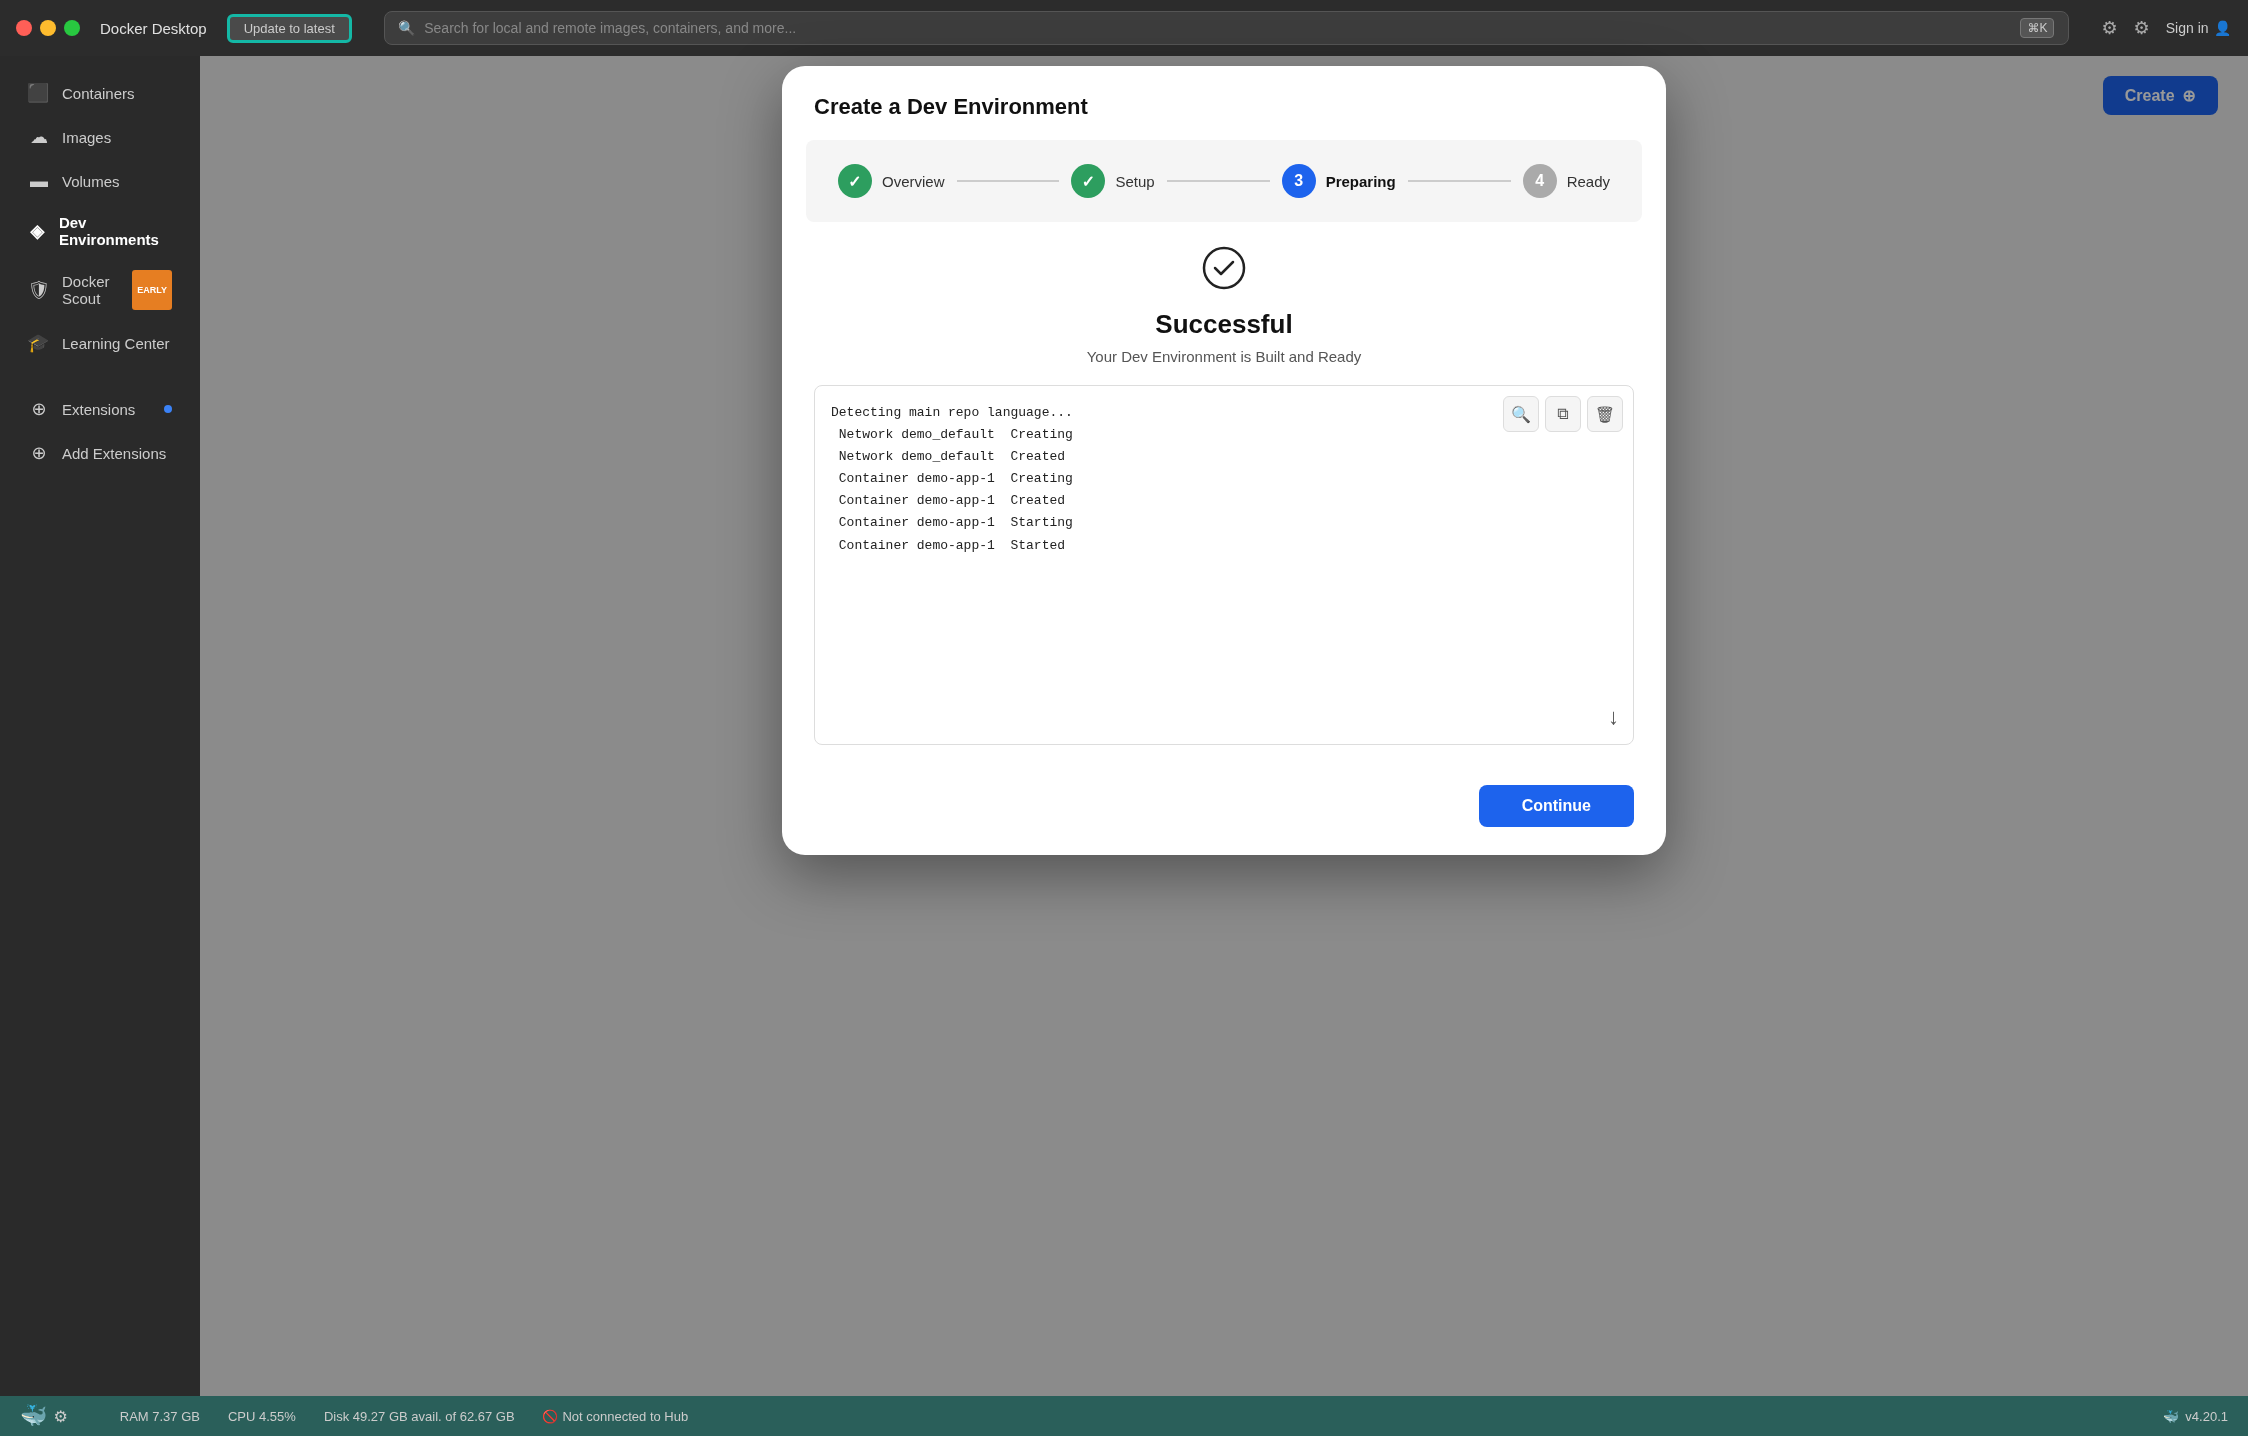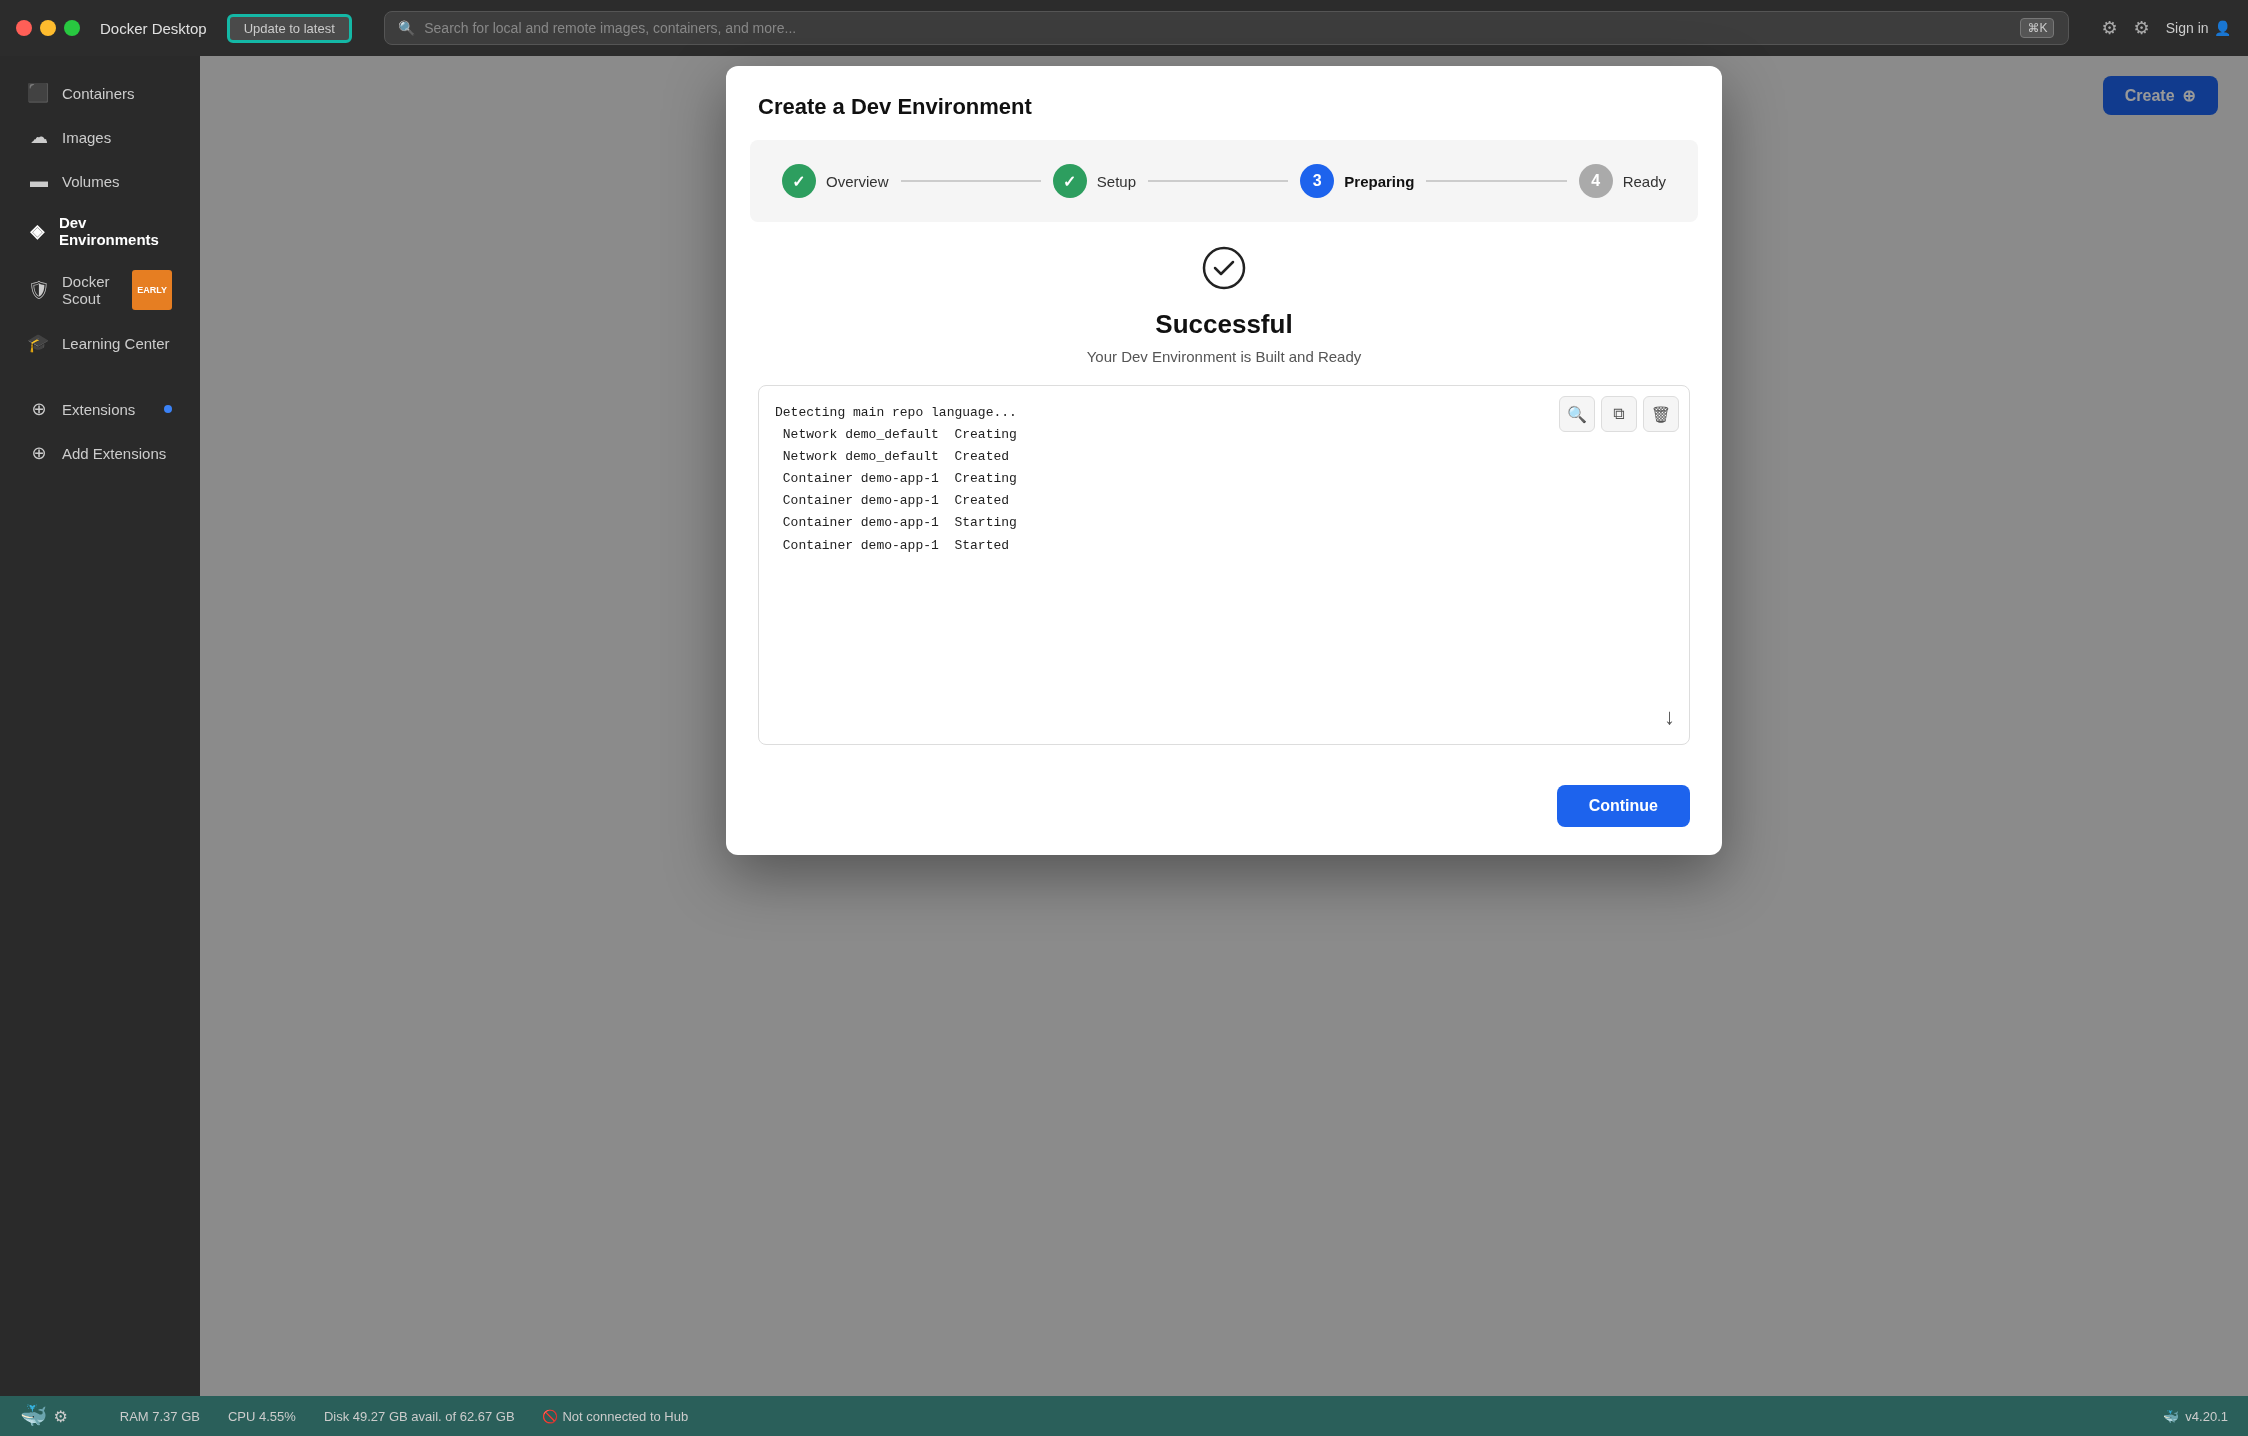--- a/index.html
+++ b/index.html
@@ -182,22 +182,22 @@
       position: absolute;
       inset: 0;
       background: rgba(0,0,0,0.4);
       display: flex;
       align-items: flex-start;
       justify-content: center;
       padding-top: 10px;
     }
     .modal {
       background: #fff;
-      border-radius: 12px;
-      width: 996px;
+      border-radius: 23px;
+      width: 884px;
       max-height: 820px;
       box-shadow: 0 20px 60px rgba(0,0,0,0.4);
       display: flex;
       flex-direction: column;
       overflow: hidden;
     }
     .modal-header {
       padding: 28px 32px 0;
     }
     .modal-title {
@@ -334,21 +334,21 @@
     .modal-footer {
       padding: 16px 32px 28px;
       display: flex;
       justify-content: flex-end;
     }
     .continue-btn {
       background: #1d63ed;
       color: #fff;
       border: none;
       border-radius: 8px;
-      padding: 12px 32px;
+      padding: 12px 43px;
       font-size: 16px;
       font-weight: 600;
       cursor: pointer;
     }
 
     
     .statusbar {
       height: 40px;
       background: #2a5f5a;
       display: flex;

